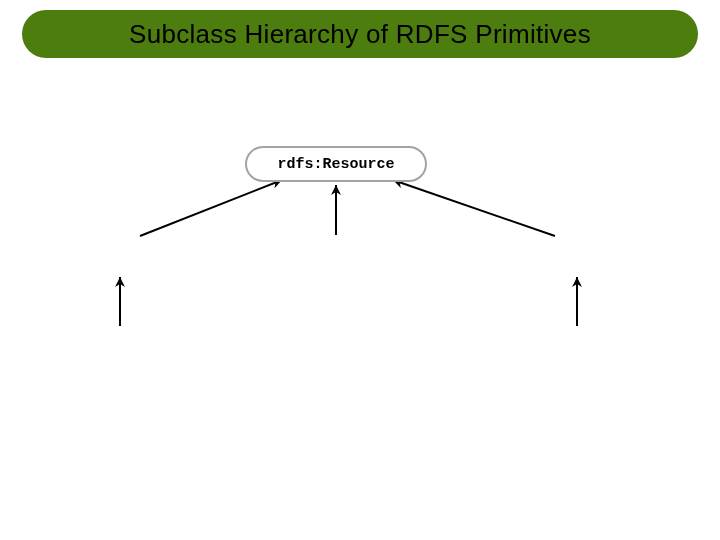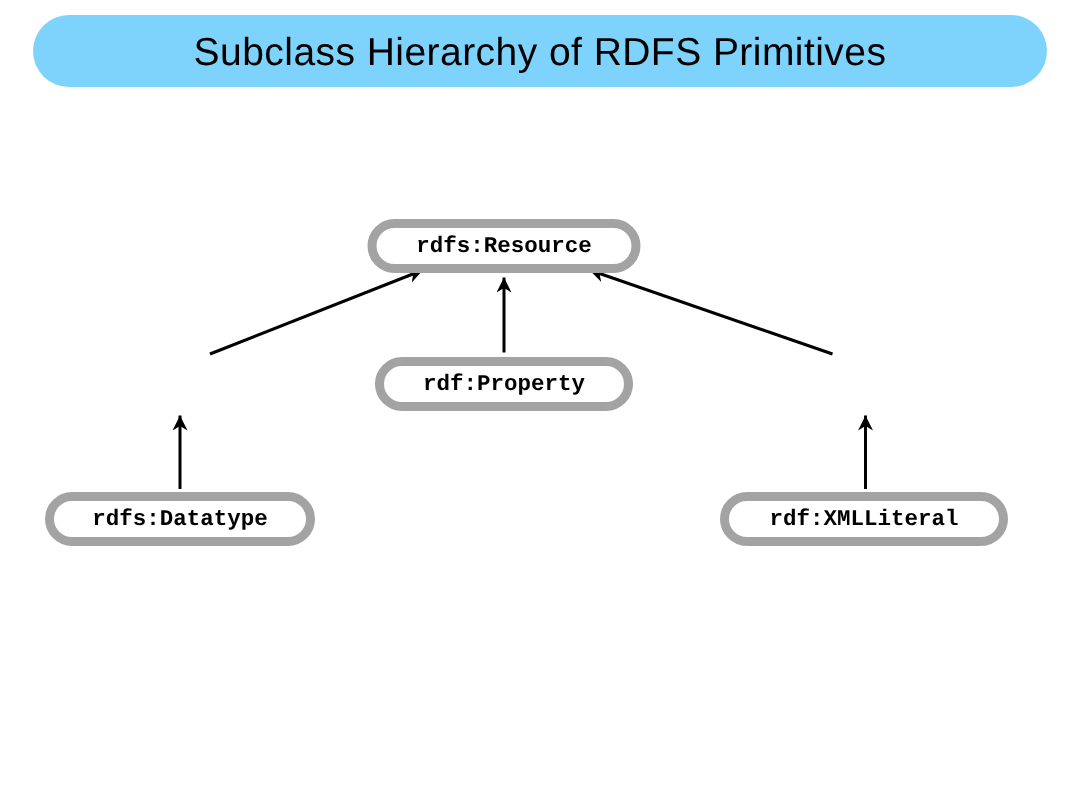--- a/index.html
+++ b/index.html
@@ -10,21 +10,21 @@
     background: #fff;
     font-family: Arial, Helvetica, sans-serif;
     overflow: hidden;
   }
   .title-bar {
     position: absolute;
     left: 22px;
     top: 10px;
     width: 676px;
     height: 48px;
-    background: #7dd3fc;
+    background: #4d7c0f;
     border-radius: 24px;
     display: flex;
     align-items: center;
     justify-content: center;
   }
   .title-bar span {
     font-size: 26px;
     font-weight: 400;
     color: #000;
     letter-spacing: 0.3px;
@@ -33,21 +33,21 @@
     position: absolute;
     left: 0;
     top: 0;
     width: 720px;
     height: 540px;
     pointer-events: none;
   }
   .node {
     position: absolute;
     background: #fff;
-    border: 6px solid #a3a3a3;
+    border: 2px solid #a3a3a3;
     border-radius: 999px;
     display: flex;
     align-items: center;
     justify-content: center;
     font-family: "Courier New", monospace;
     font-weight: bold;
     font-size: 15px;
     white-space: nowrap;
     box-sizing: border-box;
   }
@@ -84,26 +84,17 @@
     <line x1="120" y1="326" x2="120" y2="277" stroke="#000" stroke-width="2" marker-end="url(#ah)"></line>
 
     <line x1="577" y1="326" x2="577" y2="277" stroke="#000" stroke-width="2" marker-end="url(#ah)"></line>
   </svg>
 
   <div class="node" style="left:245px; top:146px; width:182px; height:36px;">
     <span>rdfs:Resource</span>
   </div>
 
 
-  <div class="node" style="left:250px; top:238px; width:172px; height:36px;">
-    <span>rdf:Property</span>
-  </div>
 
 
-  <div class="node" style="left:30px; top:328px; width:180px; height:36px;">
-    <span>rdfs:Datatype</span>
-  </div>
 
-  <div class="node" style="left:480px; top:328px; width:192px; height:36px;">
-    <span>rdf:XMLLiteral</span>
-  </div>
 
 </div>
 
 </body></html>

